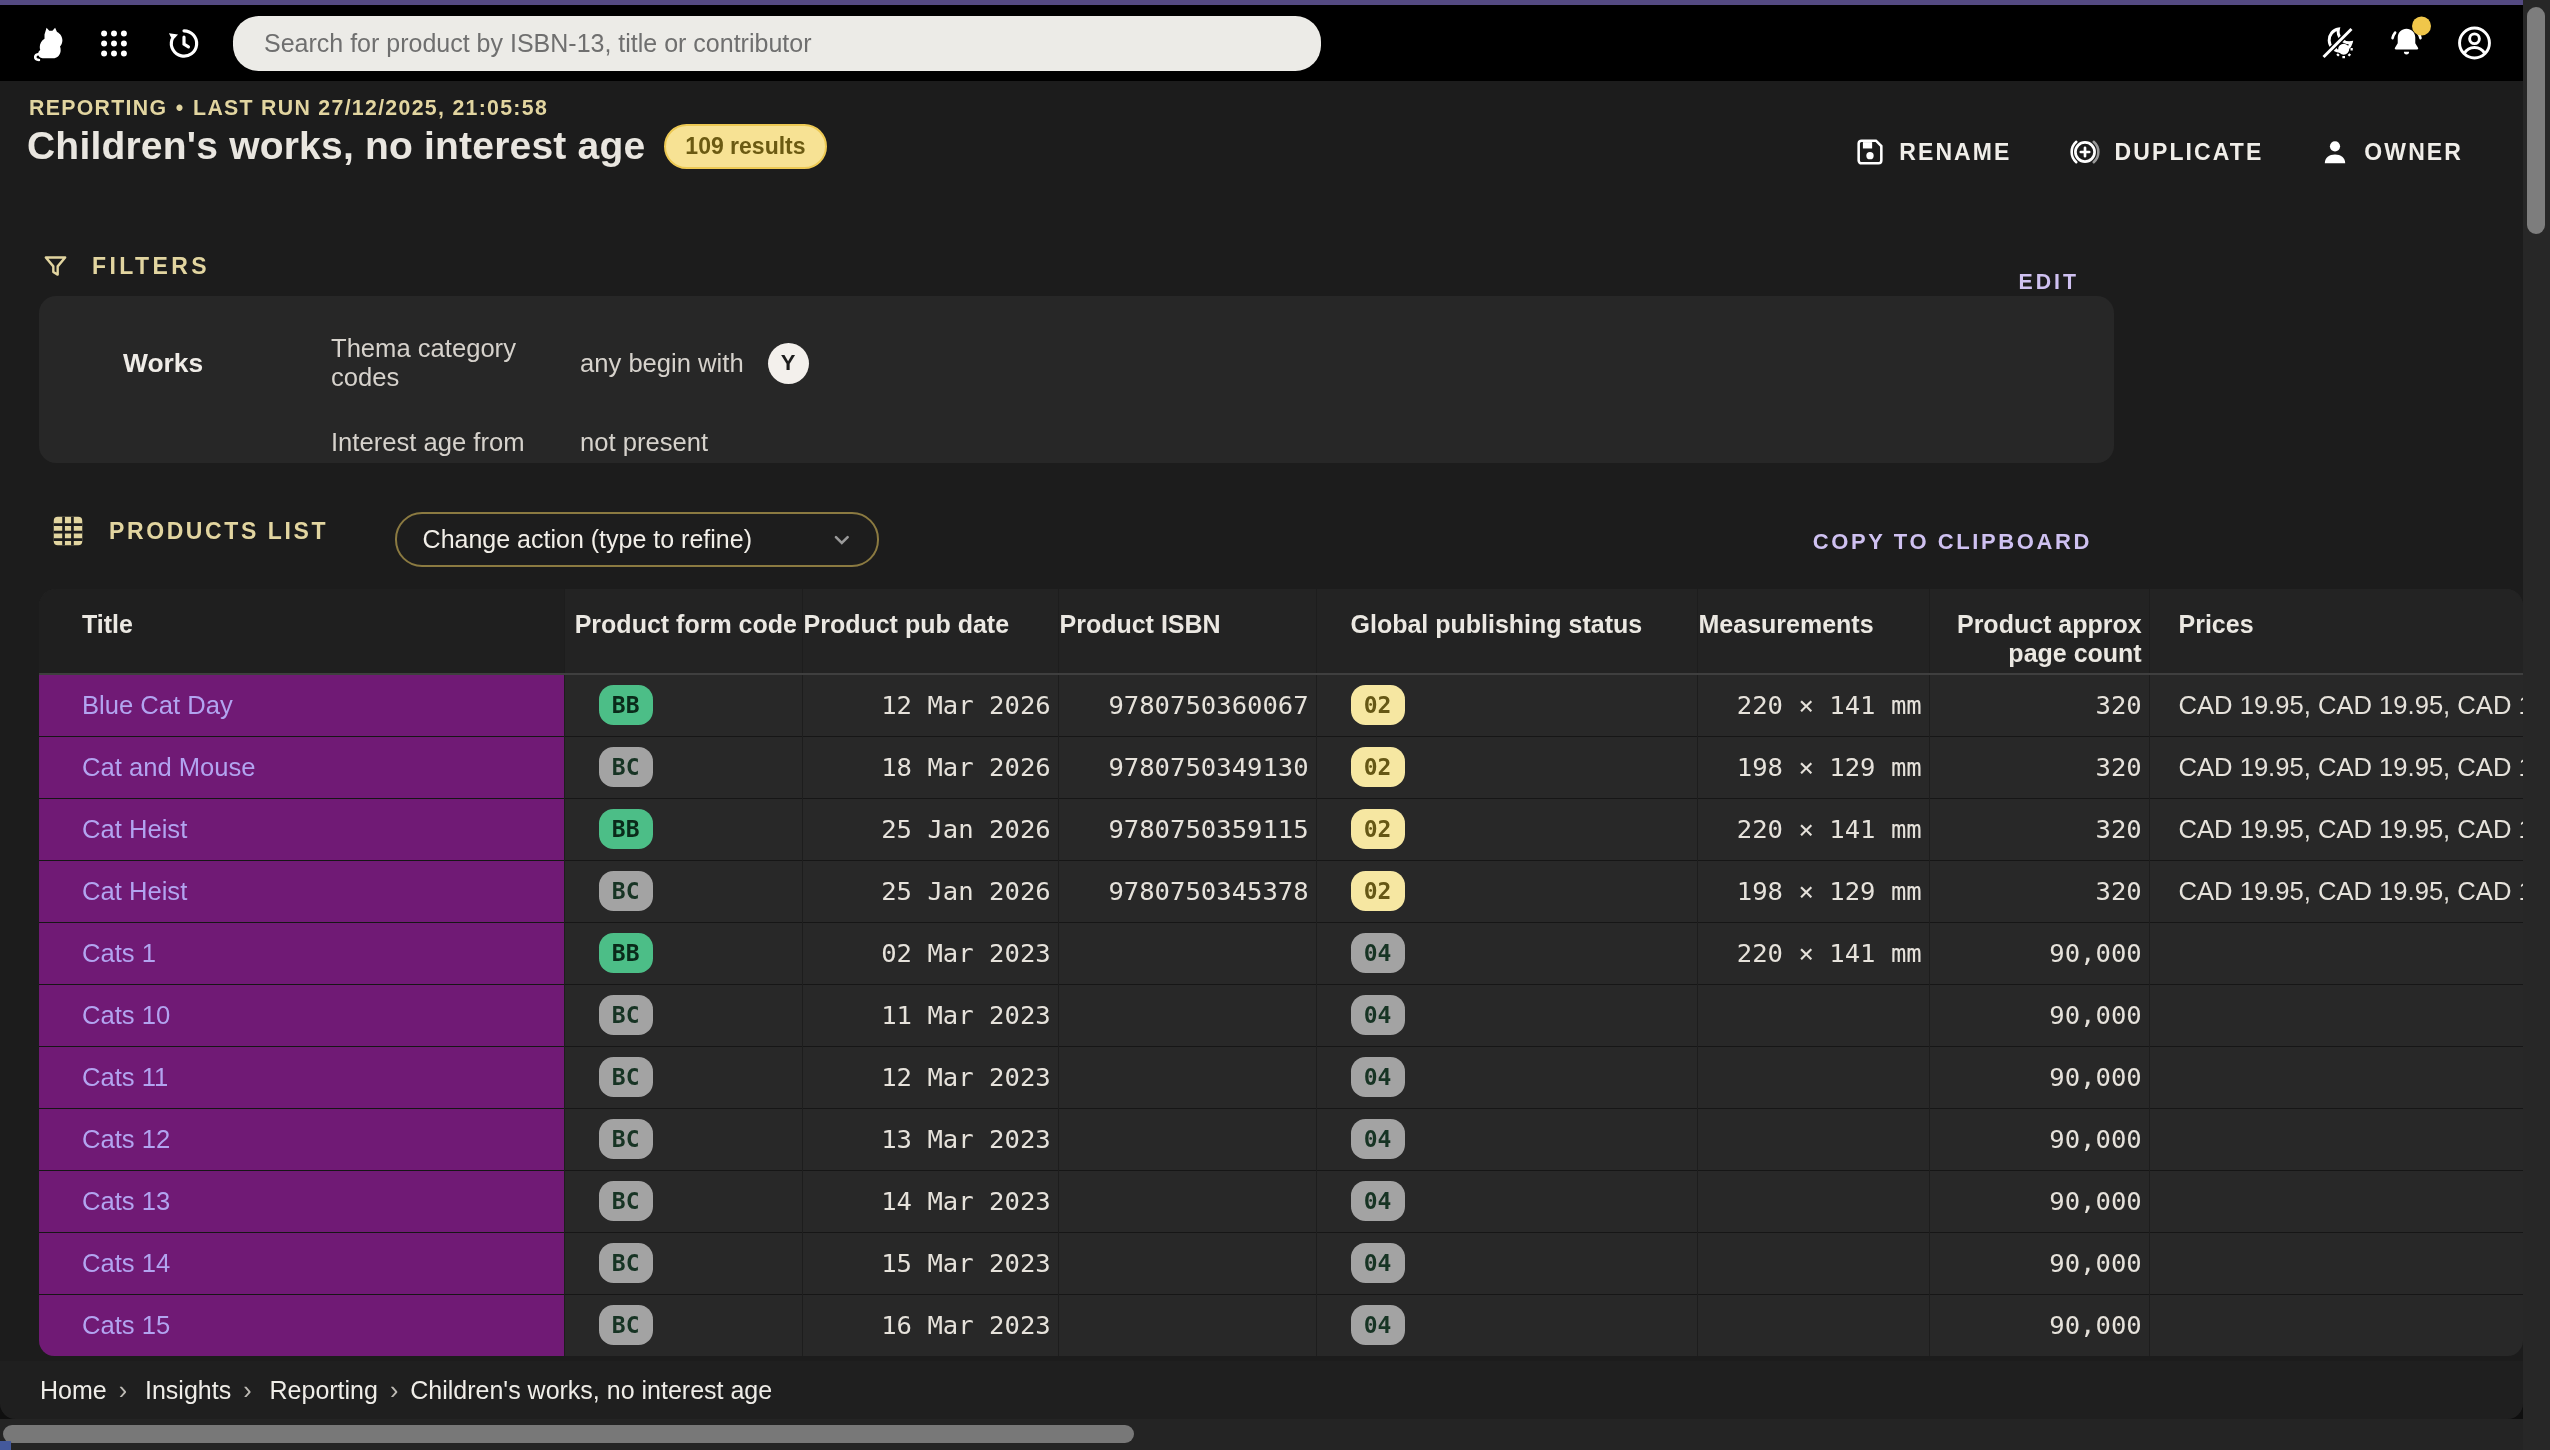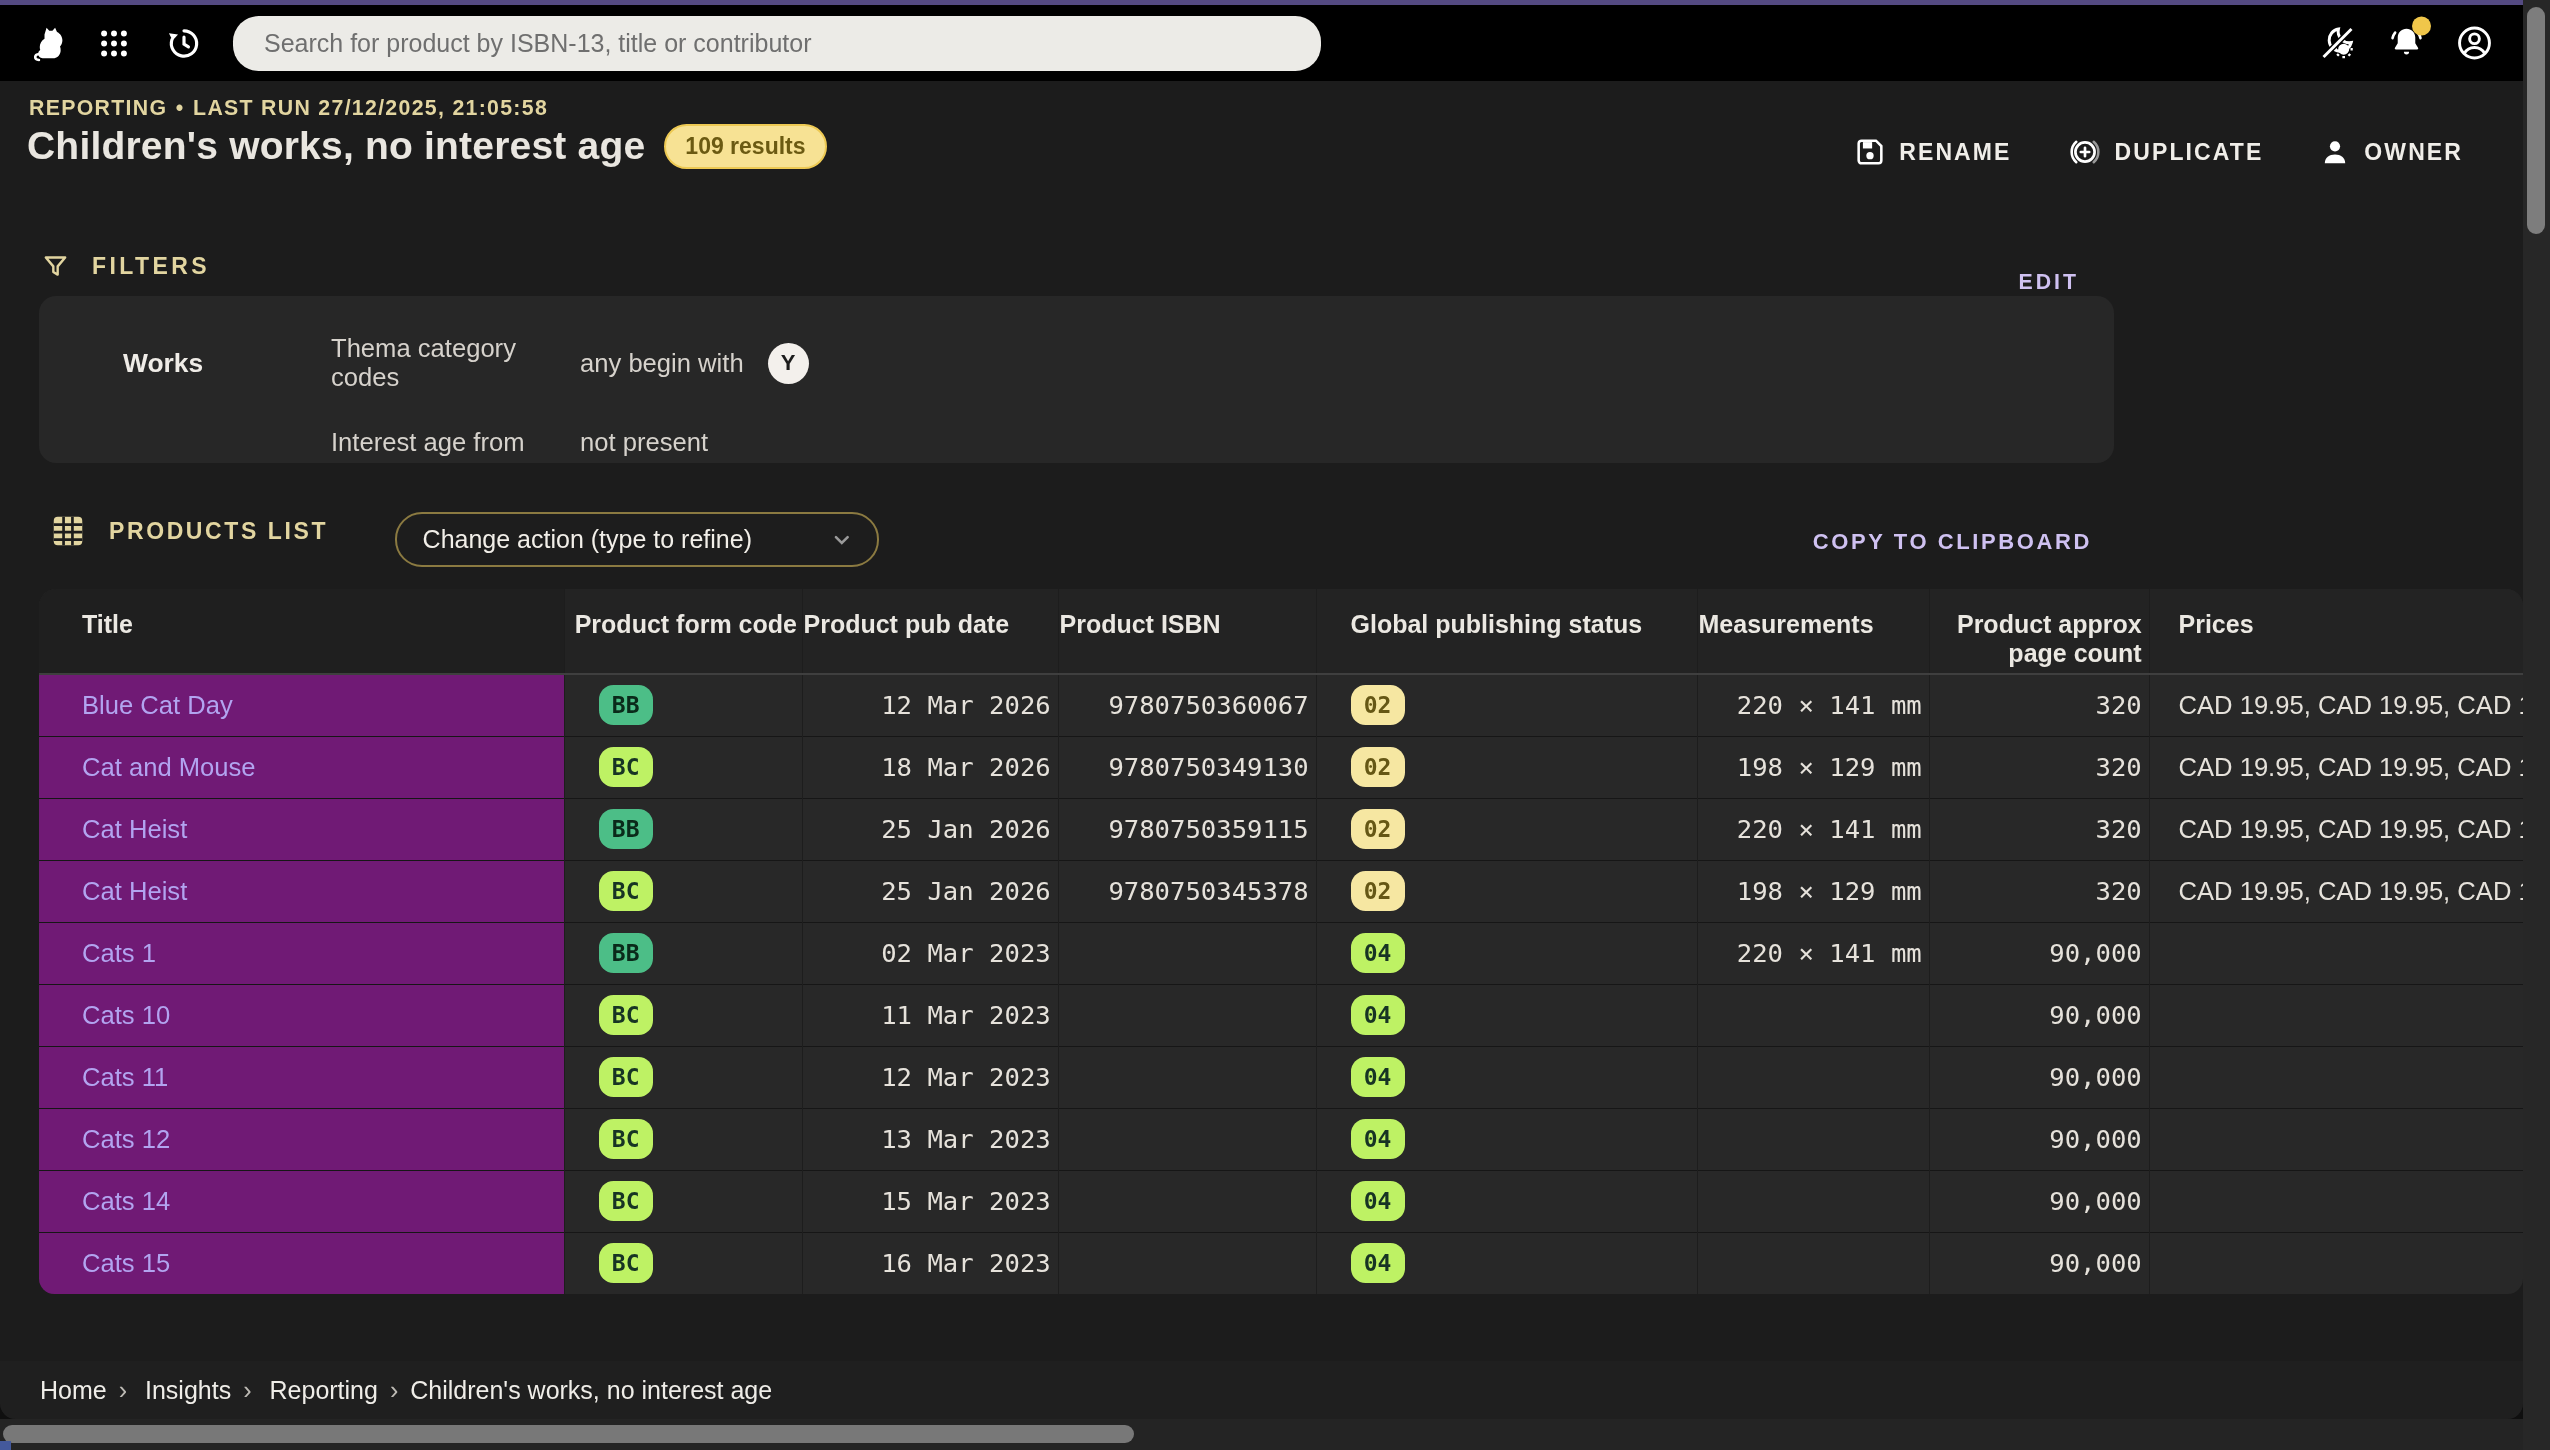--- a/index.html
+++ b/index.html
@@ -69,21 +69,21 @@
   td.c-form .chip{margin-left:24px;}
   .al-r{text-align:right;padding-right:6.8px;}
   .c-status{padding-left:34px;}
   .c-prices{padding-left:29px;}
   .mono{font-family:"DejaVu Sans Mono",monospace;font-size:24px;color:#e8e4dc;}
   .title-link{color:#b2a4f0;text-decoration:none;cursor:pointer;}
   .chip{display:inline-flex;align-items:center;justify-content:center;min-width:32px;height:40px;
         padding:0 11px;border-radius:14.5px;font-family:"DejaVu Sans Mono",monospace;
         font-size:23px;font-weight:700;}
   .chip-solid-green{background:#4cbe87;color:#0a2a1a;}
-  .chip-pale-green{background:#bef264;color:#17342 4;color:#173424;}
+  .chip-pale-green{background:#a3a3a3;color:#17342 4;color:#173424;}
   .chip-pale-yellow{background:#f6e7a2;color:#655715;}
   .hdr2{display:block;text-align:right;}
   
   .breadcrumb-bar{position:absolute;left:0;top:1280px;width:2523px;height:58px;background:#1f1f1f;
                   display:flex;align-items:center;padding-left:34px;box-sizing:border-box;
                   border-radius:0 0 15.4px 15.4px;}
   .breadcrumb-bar a{color:#efede8;text-decoration:none;cursor:pointer;margin-left:6px;}
   .crumb,.crumb-cur{font-size:25px;color:#efede8;}
   .crumb-sep{font-size:25px;color:#bdbab4;margin:0 12px;}
   
@@ -345,20 +345,30 @@
               <td class="c-title"><a class="title-link">Cats 12</a></td>
               <td class="c-form"><span class="chip chip-pale-green">BC</span></td>
               <td class="al-r mono">13 Mar 2023</td>
               <td class="al-r mono"></td>
               <td class="c-status"><span class="chip chip-pale-green">04</span></td>
               <td class="al-r mono"></td>
               <td class="al-r mono">90,000</td>
               <td class="c-prices"></td>
             </tr>
 
+            <tr>
+              <td class="c-title"><a class="title-link">Cats 13</a></td>
+              <td class="c-form"><span class="chip chip-pale-green">BC</span></td>
+              <td class="al-r mono">14 Mar 2023</td>
+              <td class="al-r mono"></td>
+              <td class="c-status"><span class="chip chip-pale-green">04</span></td>
+              <td class="al-r mono"></td>
+              <td class="al-r mono">90,000</td>
+              <td class="c-prices"></td>
+            </tr>
 
             <tr>
               <td class="c-title"><a class="title-link">Cats 14</a></td>
               <td class="c-form"><span class="chip chip-pale-green">BC</span></td>
               <td class="al-r mono">15 Mar 2023</td>
               <td class="al-r mono"></td>
               <td class="c-status"><span class="chip chip-pale-green">04</span></td>
               <td class="al-r mono"></td>
               <td class="al-r mono">90,000</td>
               <td class="c-prices"></td>

